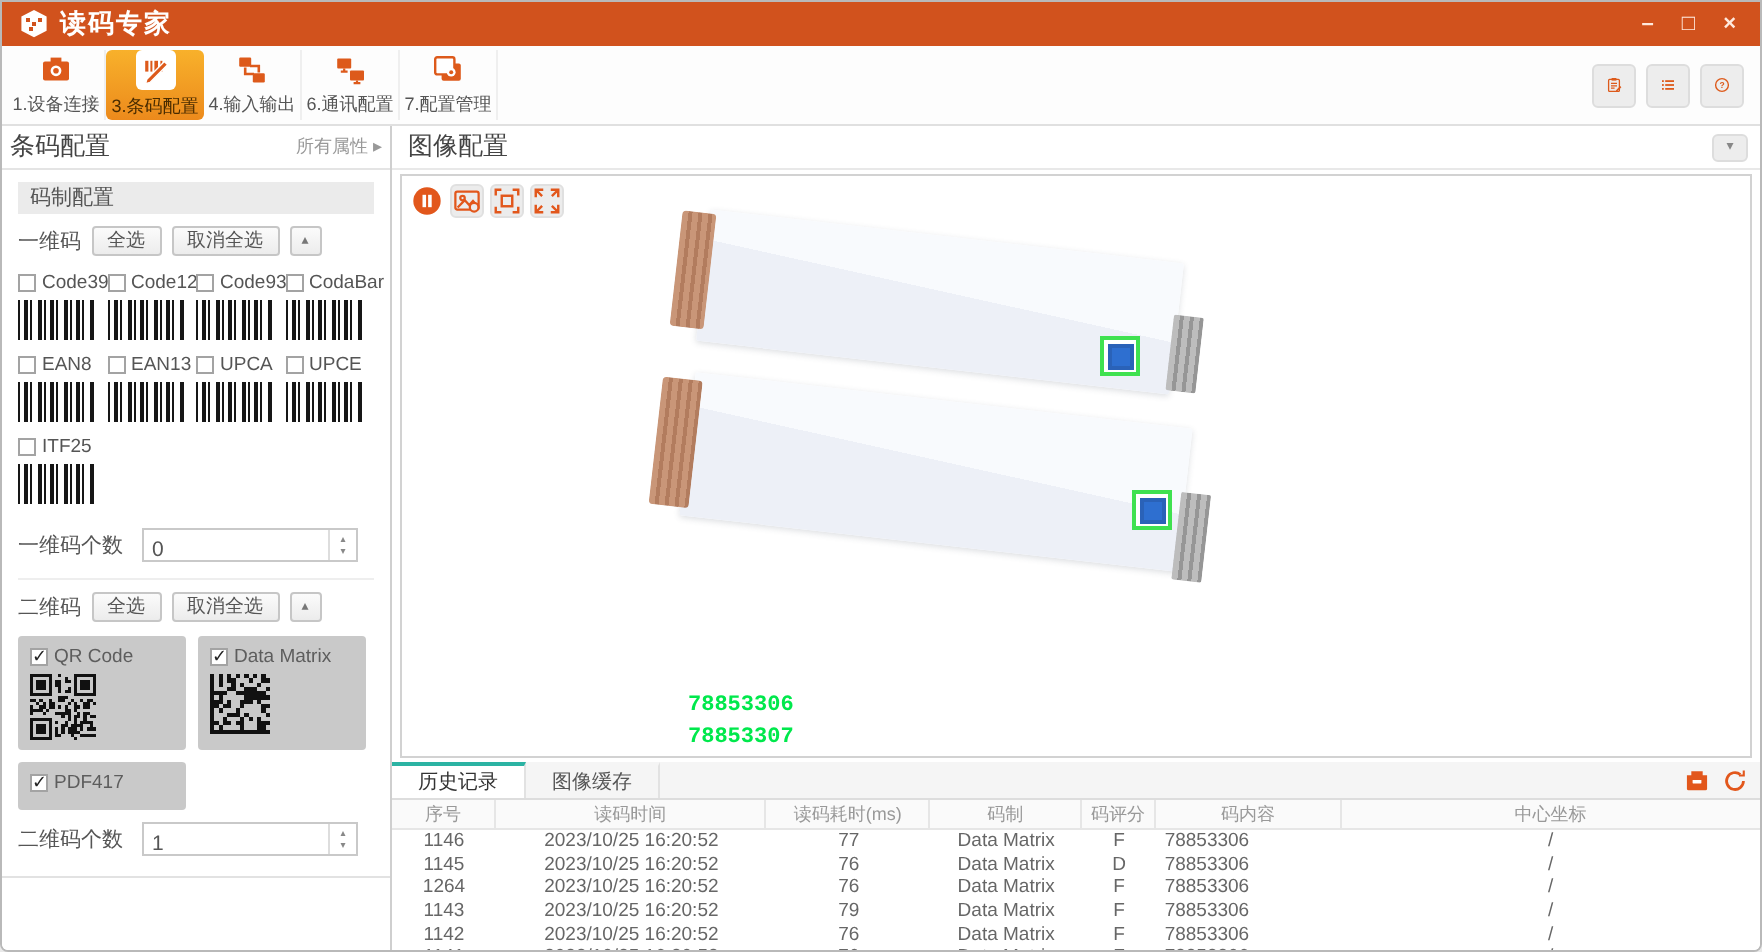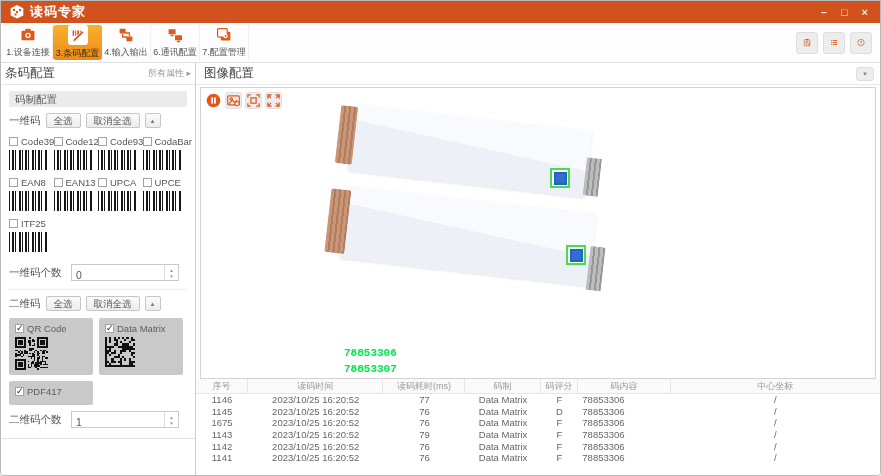--- a/index.html
+++ b/index.html
@@ -627,20 +627,39 @@
       <div class="dm-mark dm-mark2">
           <span class="chip"></span>
         </div>
 
       <div class="results" style="color: rgb(0, 232, 76);">
         <div>78853306</div>
         <div>78853307</div>
       </div>
     </div>
 
+    <div class="tabbar">
+      <span class="tab active">历史记录</span>
+      <span class="tab">图像缓存</span>
+      <span class="tabbar-actions">
+        <button class="t-btn">
+          <svg viewBox="0 0 16 16">
+              <path d="M4.5 2h7v3.2h-7z" fill="#e2571c"></path>
+              <path d="M1.8 4.5h12.4v8.2a1 1 0 0 1-1 1H2.8a1 1 0 0 1-1-1z" fill="#e2571c"></path>
+              <rect x="5.3" y="7.4" width="5.4" height="2.2" rx="0.3" fill="#fff"></rect>
+            </svg>
+        </button>
+        <button class="t-btn">
+          <svg viewBox="0 0 16 16" fill="none" stroke="#e2571c" stroke-width="1.7">
+              <path d="M13.2 8a5.2 5.2 0 1 1-1.9-4"></path>
+              <path d="M13.4 1.6v3h-3" stroke-width="1.3"></path>
+            </svg>
+        </button>
+      </span>
+    </div>
 
     <div class="htable">
       <div class="thead">
           <span class="tcell" style="width: 7.6%;">序号</span>
           <span class="tcell" style="width: 19.8%;">读码时间</span>
           <span class="tcell" style="width: 12%;">读码耗时(ms)</span>
           <span class="tcell" style="width: 11%;">码制</span>
           <span class="tcell" style="width: 5.5%;">码评分</span>
           <span class="tcell" style="width: 13.5%;">码内容</span>
           <span class="tcell" style="width: 30.6%;">中心坐标</span>
@@ -658,21 +677,21 @@
           <div class="trow">
             <span class="tcell" style="width: 7.6%;">1145</span>
             <span class="tcell" style="width: 19.8%;">2023/10/25 16:20:52</span>
             <span class="tcell" style="width: 12%;">76</span>
             <span class="tcell" style="width: 11%;">Data Matrix</span>
             <span class="tcell" style="width: 5.5%;">D</span>
             <span class="tcell left" style="width: 13.5%;">78853306</span>
             <span class="tcell" style="width: 30.6%;">/</span>
           </div>
           <div class="trow">
-            <span class="tcell" style="width: 7.6%;">1675</span>
+            <span class="tcell" style="width: 7.6%;">1264</span>
             <span class="tcell" style="width: 19.8%;">2023/10/25 16:20:52</span>
             <span class="tcell" style="width: 12%;">76</span>
             <span class="tcell" style="width: 11%;">Data Matrix</span>
             <span class="tcell" style="width: 5.5%;">F</span>
             <span class="tcell left" style="width: 13.5%;">78853306</span>
             <span class="tcell" style="width: 30.6%;">/</span>
           </div>
           <div class="trow">
             <span class="tcell" style="width: 7.6%;">1143</span>
             <span class="tcell" style="width: 19.8%;">2023/10/25 16:20:52</span>

